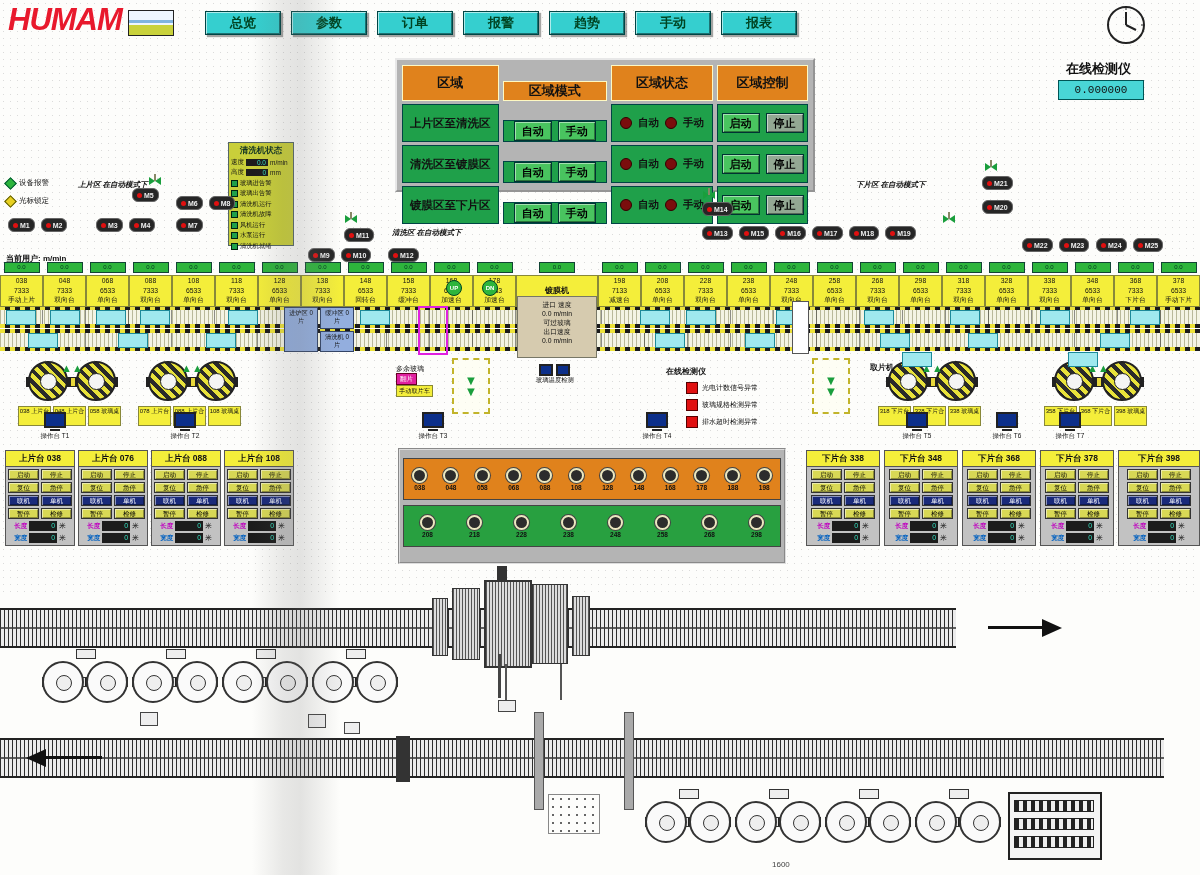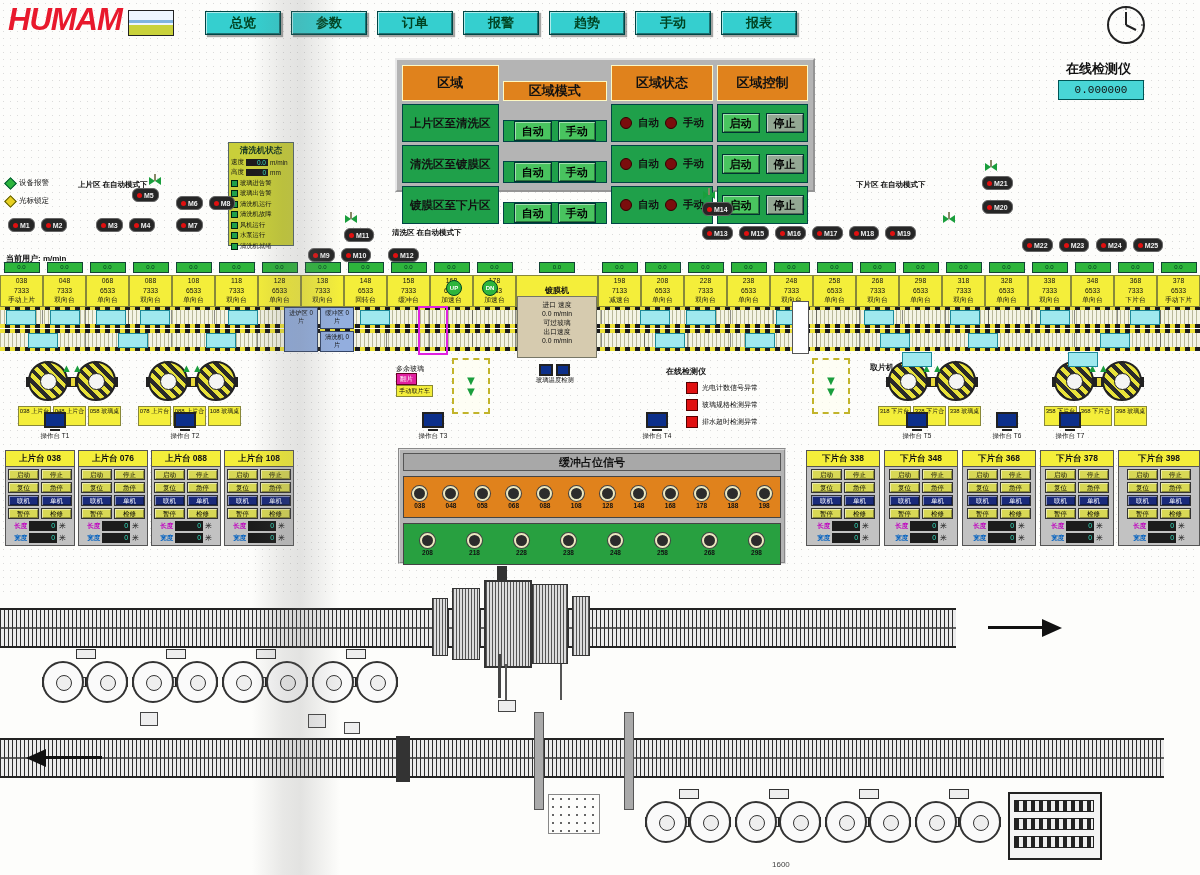--- a/index.html
+++ b/index.html
@@ -38,21 +38,21 @@
   .zcell{background:#1fa04a;border:1px solid #044;display:flex;align-items:center;justify-content:center;gap:6px;}
   .zbtn{width:38px;height:20px;background:#49c45f;border:1px solid #033;font-size:11px;font-weight:bold;
        font-family:inherit;box-shadow:inset 1px 1px 0 rgba(255,255,255,.5),inset -1px -1px 0 rgba(0,0,0,.4);cursor:pointer;}
   .zbtn.stopb{background:#93a893;}
   .led{width:10px;height:10px;border-radius:50%;background:#7a0d0d;border:1px solid #300;display:inline-block;}
   .ledlbl{font-size:10.5px;font-weight:bold;}
   
   .leg{display:flex;align-items:center;gap:4px;font-size:7.5px;}
   .diam{width:7px;height:7px;transform:rotate(45deg);border:1px solid #053;}
   .dg{background:#2db53c;} .dy{background:#e8d020;border-color:#550;}
-  .note{font-size:7.5px;font-weight:bold;}
+  .note{font-size:7.5px;font-weight:bold;font-style:italic;}
   
   .washer{left:228px;top:142px;width:66px;height:104px;background:#c9cf3a;border:1px solid #566;
        padding:2px;box-sizing:border-box;z-index:5;}
   .w-title{font-size:8.5px;font-weight:bold;text-align:center;color:#132;}
   .w-val{display:flex;align-items:center;gap:2px;font-size:6.5px;margin-top:1px;}
   .w-box{background:#1c1c1c;color:#35e0c0;padding:0 2px;font-size:6.5px;min-width:18px;text-align:right;}
   .w-row{display:flex;align-items:center;gap:2px;font-size:6.3px;margin-top:1.5px;}
   .w-led{width:5px;height:5px;background:#1fa04a;border:1px solid #021;}
   
   .mgroup{display:flex;gap:6px;z-index:5;}
@@ -1143,21 +1143,20 @@
         <div class="st-val">
             <span class="st-vlbl cy">宽度</span>
             <span class="st-vbox">0</span>
             <span>米</span>
           </div>
       </div>
     </div>
     </div>
 
   <div class="abs buffer">
-    <div class="buf-title">缓冲占位信号</div>
     <div class="buf-strip buf-orange">
 
     <div class="bcell">
           <span class="bcircle"></span>
           <span class="bnum">038</span>
         </div>
         <div class="bcell">
           <span class="bcircle"></span>
           <span class="bnum">048</span>
         </div>

